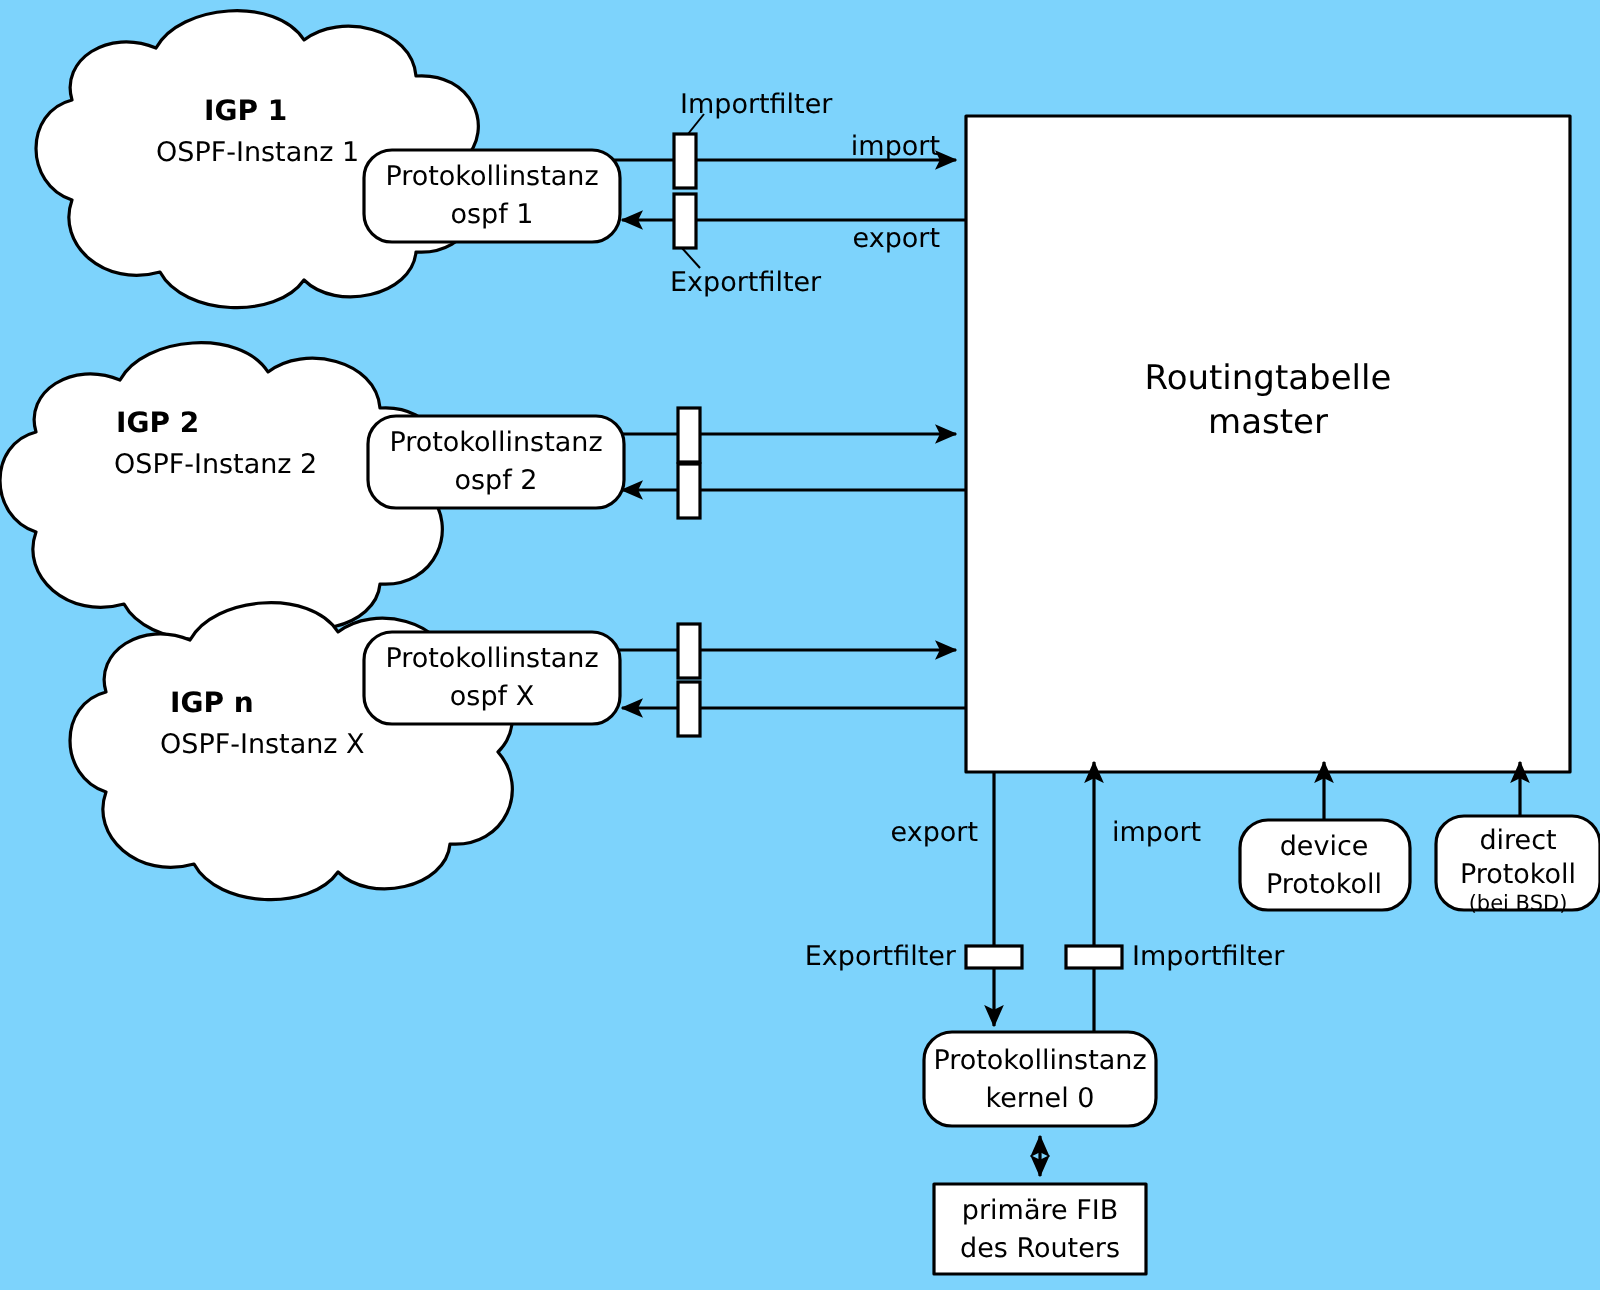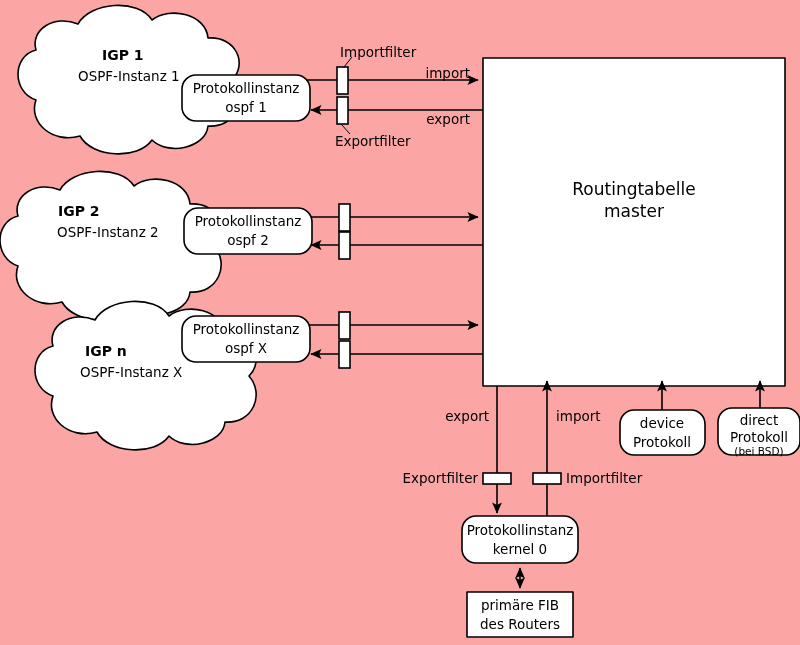--- a/index.html
+++ b/index.html
@@ -4,21 +4,21 @@
 <style>
   html, body {
     margin: 0;
     padding: 0;
     background: #ffffff;
   }
   #canvas {
     position: relative;
     width: 800px;
     height: 645px;
-    background: #fca5a5;
+    background: #7dd3fc;
     font-family: "DejaVu Sans", "Liberation Sans", sans-serif;
     overflow: hidden;
   }
   svg#diagram {
     position: absolute;
     top: 0; left: 0;
     width: 800px;
     height: 645px;
   }
   .shape-fill {

